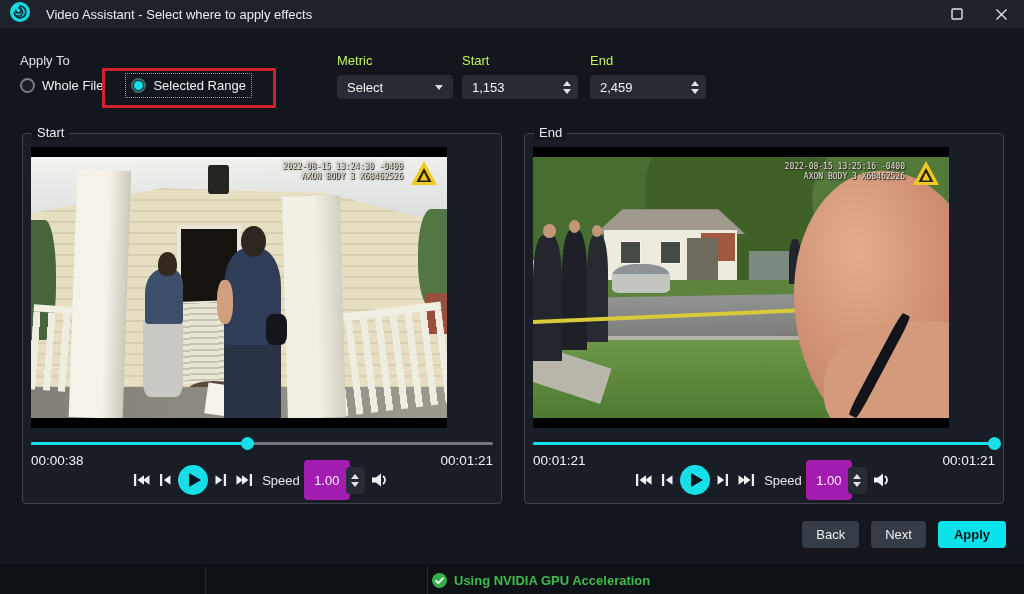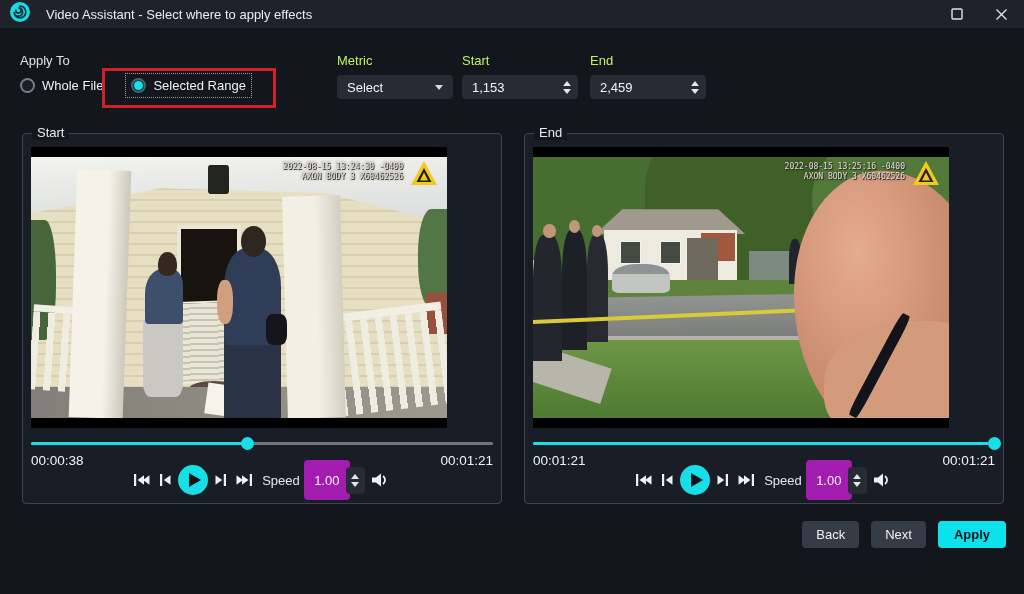--- a/index.html
+++ b/index.html
@@ -417,14 +417,25 @@
       </button>
     </div>
   </section>
 
   <div class="footer-buttons">
     <button class="btn">Back</button>
     <button class="btn">Next</button>
     <button class="btn btn-apply">Apply</button>
   </div>
 
+  <footer class="statusbar">
+    <span class="sdiv" style="left:205px"></span>
+    <span class="sdiv" style="left:427px"></span>
+    <div class="status-msg">
+      <svg width="15" height="15" viewBox="0 0 15 15">
+        <circle cx="7.5" cy="7.5" r="7.5" fill="#35b14a"></circle>
+        <path d="M4 7.8 l2.3 2.4 L11 5.2" stroke="#fff" stroke-width="1.8" fill="none" stroke-linecap="round" stroke-linejoin="round"></path>
+      </svg>
+      <span>Using NVIDIA GPU Acceleration</span>
+    </div>
+  </footer>
 
 </div>
 
 </body></html>

